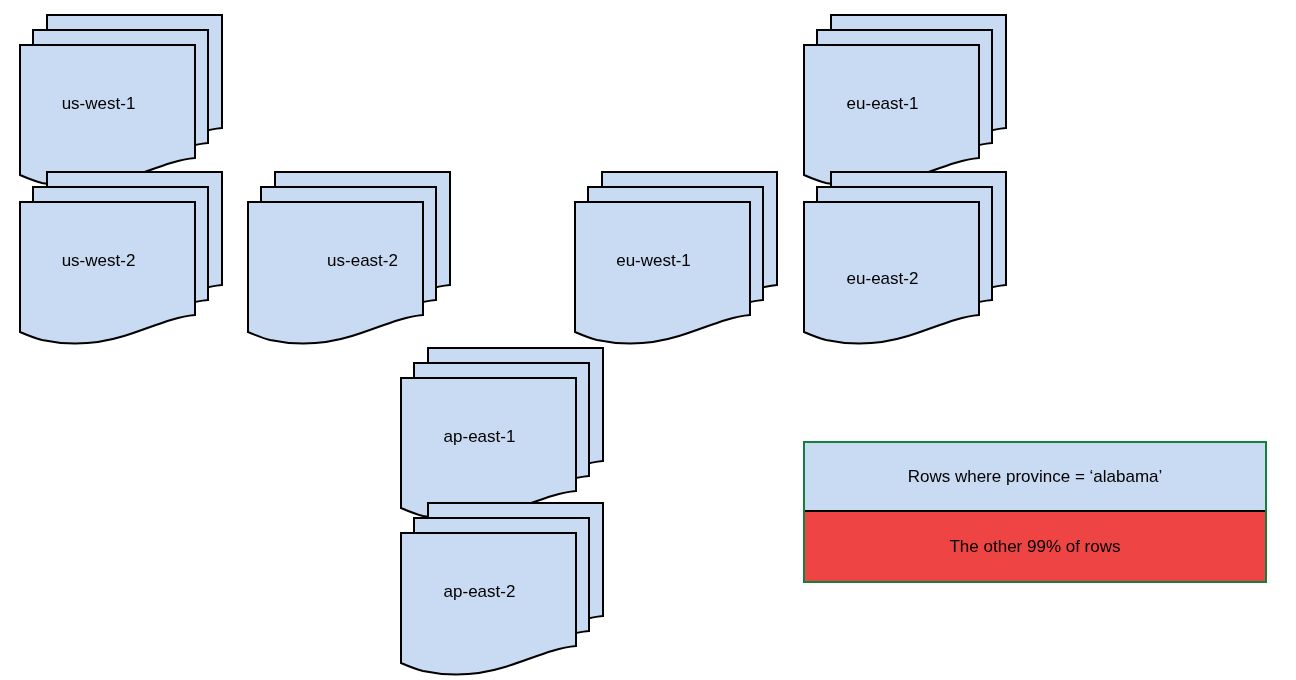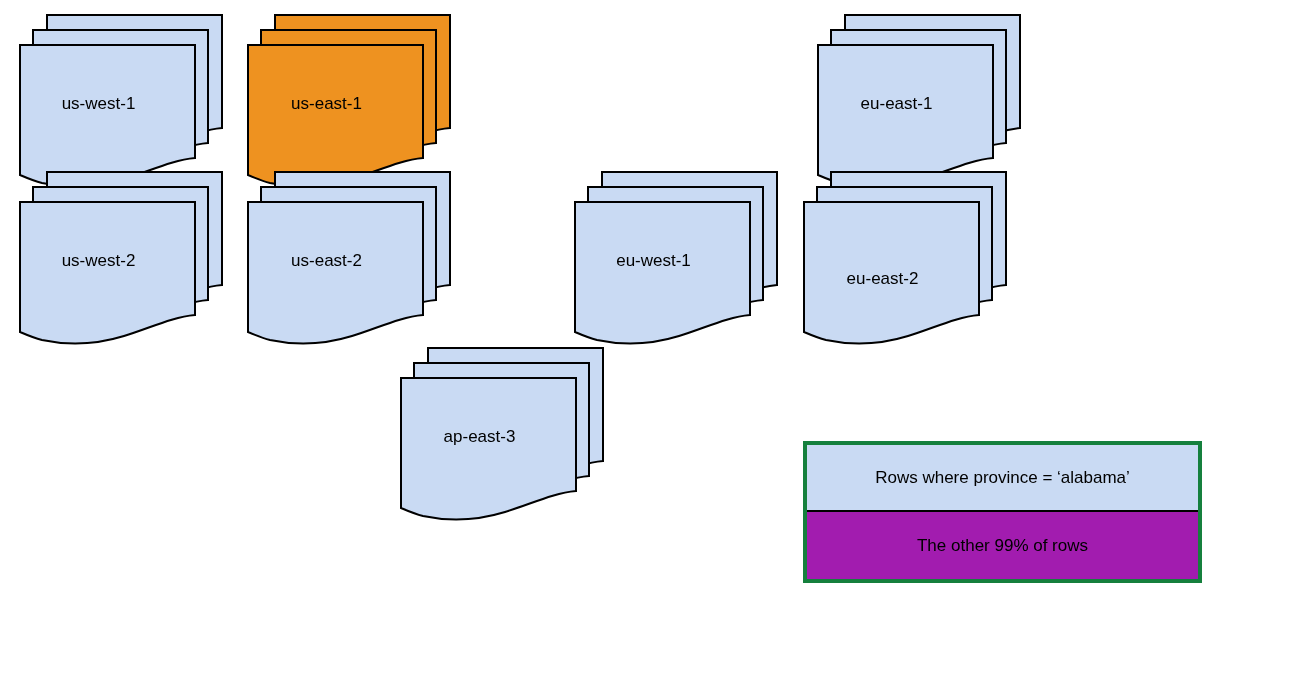--- a/index.html
+++ b/index.html
@@ -38,23 +38,23 @@
     font-size: 17px;
     color: #000000;
     line-height: 1;
     pointer-events: none;
     white-space: nowrap;
   }
   .legend {
     position: absolute;
     left: 803px;
     top: 441px;
-    width: 399px;
+    width: 464px;
     height: 142px;
-    border: 4px solid #15803d;
+    border: 2px solid #15803d;
     box-sizing: border-box;
   }
   .legend-row {
     height: 50%;
     box-sizing: border-box;
     display: flex;
     align-items: center;
     justify-content: center;
     font-size: 17px;
     color: #000000;
@@ -68,29 +68,21 @@
 
 <div id="canvas">
     <div class="stack" style="left: 20px; top: 15px;">
       <svg viewBox="0 0 202 155">
         <path d="M 0 0 L 175 0 L 175 113 C 152 115 130 126 104 134 C 78 142 50 144 22 138 C 14 136 7 133 0 130 Z" transform="translate(27,0)" fill="#c9daf3" stroke="#000000" stroke-width="2" stroke-linejoin="miter"></path>
         <path d="M 0 0 L 175 0 L 175 113 C 152 115 130 126 104 134 C 78 142 50 144 22 138 C 14 136 7 133 0 130 Z" transform="translate(13,15)" fill="#c9daf3" stroke="#000000" stroke-width="2" stroke-linejoin="miter"></path>
         <path d="M 0 0 L 175 0 L 175 113 C 152 115 130 126 104 134 C 78 142 50 144 22 138 C 14 136 7 133 0 130 Z" transform="translate(0,30)" fill="#c9daf3" stroke="#000000" stroke-width="2" stroke-linejoin="miter"></path>
       </svg>
       <div class="stack-label" style="top: 80px;">us-west-1</div>
     </div>
-    <div class="stack" style="left: 248px; top: 15px;">
-      <svg viewBox="0 0 202 155">
-        <path d="M 0 0 L 175 0 L 175 113 C 152 115 130 126 104 134 C 78 142 50 144 22 138 C 14 136 7 133 0 130 Z" transform="translate(27,0)" fill="#ee9220" stroke="#000000" stroke-width="2" stroke-linejoin="miter"></path>
-        <path d="M 0 0 L 175 0 L 175 113 C 152 115 130 126 104 134 C 78 142 50 144 22 138 C 14 136 7 133 0 130 Z" transform="translate(13,15)" fill="#ee9220" stroke="#000000" stroke-width="2" stroke-linejoin="miter"></path>
-        <path d="M 0 0 L 175 0 L 175 113 C 152 115 130 126 104 134 C 78 142 50 144 22 138 C 14 136 7 133 0 130 Z" transform="translate(0,30)" fill="#ee9220" stroke="#000000" stroke-width="2" stroke-linejoin="miter"></path>
-      </svg>
-      <div class="stack-label" style="top: 80px;">us-east-1</div>
-    </div>
-    <div class="stack" style="left: 804px; top: 15px; margin-left: 14px;">
+    <div class="stack" style="left: 804px; top: 15px;">
       <svg viewBox="0 0 202 155">
         <path d="M 0 0 L 175 0 L 175 113 C 152 115 130 126 104 134 C 78 142 50 144 22 138 C 14 136 7 133 0 130 Z" transform="translate(27,0)" fill="#c9daf3" stroke="#000000" stroke-width="2" stroke-linejoin="miter"></path>
         <path d="M 0 0 L 175 0 L 175 113 C 152 115 130 126 104 134 C 78 142 50 144 22 138 C 14 136 7 133 0 130 Z" transform="translate(13,15)" fill="#c9daf3" stroke="#000000" stroke-width="2" stroke-linejoin="miter"></path>
         <path d="M 0 0 L 175 0 L 175 113 C 152 115 130 126 104 134 C 78 142 50 144 22 138 C 14 136 7 133 0 130 Z" transform="translate(0,30)" fill="#c9daf3" stroke="#000000" stroke-width="2" stroke-linejoin="miter"></path>
       </svg>
       <div class="stack-label" style="top: 80px;">eu-east-1</div>
     </div>
     <div class="stack" style="left: 20px; top: 172px;">
       <svg viewBox="0 0 202 155">
         <path d="M 0 0 L 175 0 L 175 113 C 152 115 130 126 104 134 C 78 142 50 144 22 138 C 14 136 7 133 0 130 Z" transform="translate(27,0)" fill="#c9daf3" stroke="#000000" stroke-width="2" stroke-linejoin="miter"></path>
@@ -98,21 +90,21 @@
         <path d="M 0 0 L 175 0 L 175 113 C 152 115 130 126 104 134 C 78 142 50 144 22 138 C 14 136 7 133 0 130 Z" transform="translate(0,30)" fill="#c9daf3" stroke="#000000" stroke-width="2" stroke-linejoin="miter"></path>
       </svg>
       <div class="stack-label" style="top: 80px; text-align: center;">us-west-2</div>
     </div>
     <div class="stack" style="left: 248px; top: 172px;">
       <svg viewBox="0 0 202 155">
         <path d="M 0 0 L 175 0 L 175 113 C 152 115 130 126 104 134 C 78 142 50 144 22 138 C 14 136 7 133 0 130 Z" transform="translate(27,0)" fill="#c9daf3" stroke="#000000" stroke-width="2" stroke-linejoin="miter"></path>
         <path d="M 0 0 L 175 0 L 175 113 C 152 115 130 126 104 134 C 78 142 50 144 22 138 C 14 136 7 133 0 130 Z" transform="translate(13,15)" fill="#c9daf3" stroke="#000000" stroke-width="2" stroke-linejoin="miter"></path>
         <path d="M 0 0 L 175 0 L 175 113 C 152 115 130 126 104 134 C 78 142 50 144 22 138 C 14 136 7 133 0 130 Z" transform="translate(0,30)" fill="#c9daf3" stroke="#000000" stroke-width="2" stroke-linejoin="miter"></path>
       </svg>
-      <div class="stack-label" style="top: 80px;">us-east-2</div>
+      <div class="stack-label" style="top: 80px; padding-left: 36px;">us-east-2</div>
     </div>
     <div class="stack" style="left: 575px; top: 172px;">
       <svg viewBox="0 0 202 155">
         <path d="M 0 0 L 175 0 L 175 113 C 152 115 130 126 104 134 C 78 142 50 144 22 138 C 14 136 7 133 0 130 Z" transform="translate(27,0)" fill="#c9daf3" stroke="#000000" stroke-width="2" stroke-linejoin="miter"></path>
         <path d="M 0 0 L 175 0 L 175 113 C 152 115 130 126 104 134 C 78 142 50 144 22 138 C 14 136 7 133 0 130 Z" transform="translate(13,15)" fill="#c9daf3" stroke="#000000" stroke-width="2" stroke-linejoin="miter"></path>
         <path d="M 0 0 L 175 0 L 175 113 C 152 115 130 126 104 134 C 78 142 50 144 22 138 C 14 136 7 133 0 130 Z" transform="translate(0,30)" fill="#c9daf3" stroke="#000000" stroke-width="2" stroke-linejoin="miter"></path>
       </svg>
       <div class="stack-label" style="top: 80px;">eu-west-1</div>
     </div>
     <div class="stack" style="left: 804px; top: 172px;">
@@ -122,23 +114,31 @@
         <path d="M 0 0 L 175 0 L 175 113 C 152 115 130 126 104 134 C 78 142 50 144 22 138 C 14 136 7 133 0 130 Z" transform="translate(0,30)" fill="#c9daf3" stroke="#000000" stroke-width="2" stroke-linejoin="miter"></path>
       </svg>
       <div class="stack-label" style="top: 80px; margin-top: 18px;">eu-east-2</div>
     </div>
     <div class="stack" style="left: 401px; top: 348px;">
       <svg viewBox="0 0 202 155">
         <path d="M 0 0 L 175 0 L 175 113 C 152 115 130 126 104 134 C 78 142 50 144 22 138 C 14 136 7 133 0 130 Z" transform="translate(27,0)" fill="#c9daf3" stroke="#000000" stroke-width="2" stroke-linejoin="miter"></path>
         <path d="M 0 0 L 175 0 L 175 113 C 152 115 130 126 104 134 C 78 142 50 144 22 138 C 14 136 7 133 0 130 Z" transform="translate(13,15)" fill="#c9daf3" stroke="#000000" stroke-width="2" stroke-linejoin="miter"></path>
         <path d="M 0 0 L 175 0 L 175 113 C 152 115 130 126 104 134 C 78 142 50 144 22 138 C 14 136 7 133 0 130 Z" transform="translate(0,30)" fill="#c9daf3" stroke="#000000" stroke-width="2" stroke-linejoin="miter"></path>
       </svg>
-      <div class="stack-label" style="top: 80px;">ap-east-3</div>
+      <div class="stack-label" style="top: 80px;">ap-east-1</div>
+    </div>
+    <div class="stack" style="left: 401px; top: 503px;">
+      <svg viewBox="0 0 202 155">
+        <path d="M 0 0 L 175 0 L 175 113 C 152 115 130 126 104 134 C 78 142 50 144 22 138 C 14 136 7 133 0 130 Z" transform="translate(27,0)" fill="#c9daf3" stroke="#000000" stroke-width="2" stroke-linejoin="miter"></path>
+        <path d="M 0 0 L 175 0 L 175 113 C 152 115 130 126 104 134 C 78 142 50 144 22 138 C 14 136 7 133 0 130 Z" transform="translate(13,15)" fill="#c9daf3" stroke="#000000" stroke-width="2" stroke-linejoin="miter"></path>
+        <path d="M 0 0 L 175 0 L 175 113 C 152 115 130 126 104 134 C 78 142 50 144 22 138 C 14 136 7 133 0 130 Z" transform="translate(0,30)" fill="#c9daf3" stroke="#000000" stroke-width="2" stroke-linejoin="miter"></path>
+      </svg>
+      <div class="stack-label" style="top: 80px;">ap-east-2</div>
     </div>
     <div class="legend">
       <div class="legend-row top" style="background: rgb(201, 218, 243);">
         <span>Rows where province = ‘alabama’</span>
       </div>
-      <div class="legend-row" style="background: #a21caf;">
+      <div class="legend-row" style="background: #ef4444;">
         <span>The other 99% of rows</span>
       </div>
     </div>
   </div>
 
 </body></html>

